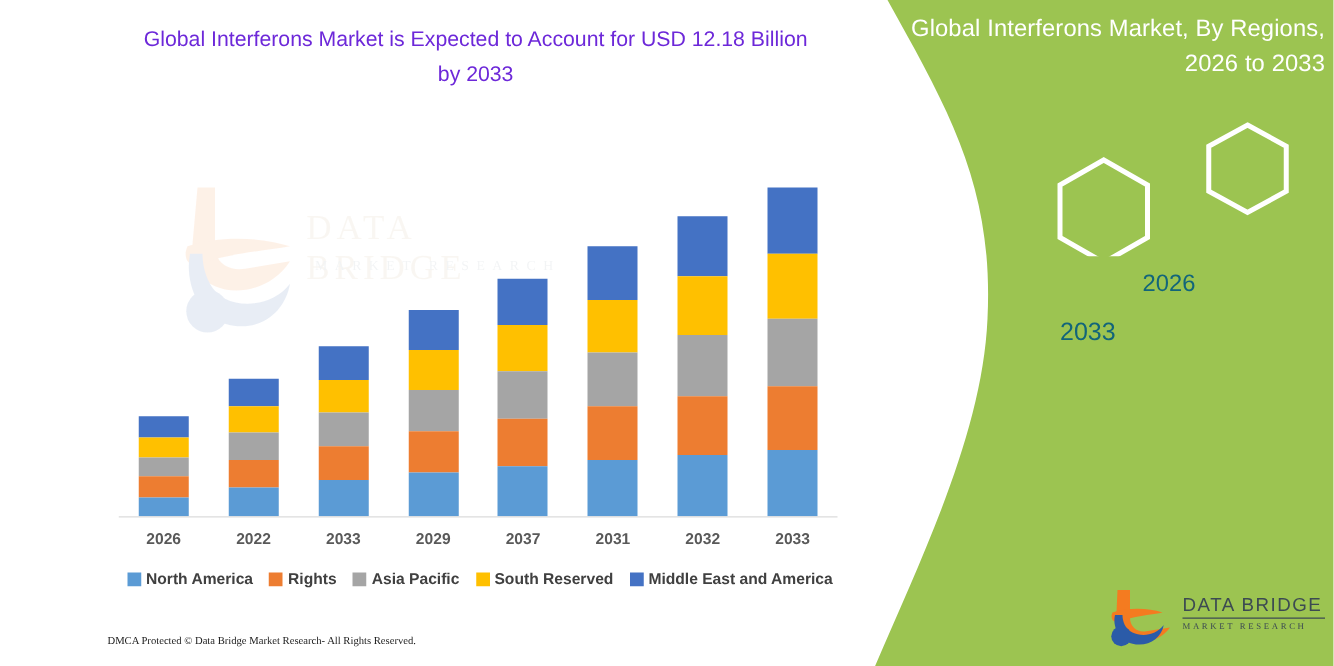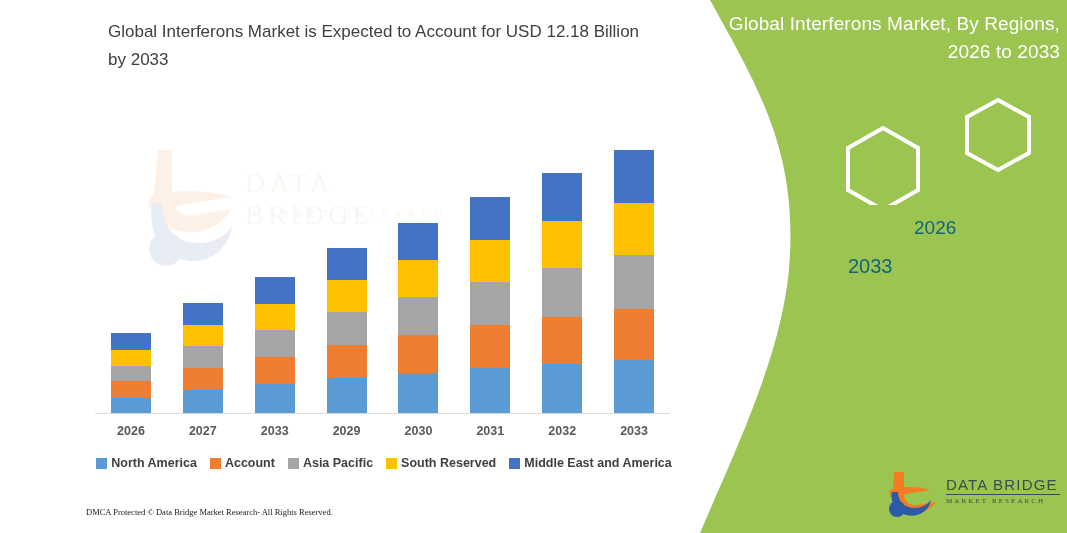--- a/index.html
+++ b/index.html
@@ -38,22 +38,22 @@
   .logo{position:absolute;left:884px;top:468px;width:180px;height:56px;}
   .logo-text{position:absolute;left:62px;top:8px;width:118px;}
   .logo-main{font-size:15px;letter-spacing:1.2px;color:#3c4a52;font-weight:400;
     font-family:"Liberation Sans", sans-serif;line-height:17px;}
   .logo-rule{height:1px;background:#3c4a52;margin:1px 0 2px 0;width:114px;}
   .logo-sub{font-size:7px;letter-spacing:2.1px;color:#3c4a52;
     font-family:"Liberation Serif", serif;line-height:9px;}
 
   
   .chart-title{
-    position:absolute;left:108px;top:18px;width:545px;
-    font-size:17px;line-height:28px;color:#404040;
+    position:absolute;left:108px;top:18px;width:545px;text-align:center;
+    font-size:17px;line-height:28px;color:#6d28d9;
     font-family:"Liberation Sans", sans-serif;font-weight:400;
   }
 
   .watermark{position:absolute;left:140px;top:145px;width:320px;height:160px;opacity:.10;}
   .wm-text{position:absolute;left:105px;top:22px;color:#c9b28a;
     font-size:28px;letter-spacing:4px;font-family:"Liberation Serif",serif;}
   .wm-sub{position:absolute;left:112px;top:62px;color:#8a9aa6;
     font-size:11px;letter-spacing:6px;font-family:"Liberation Serif",serif;}
   .axis-line{position:absolute;left:95px;top:413px;width:575px;height:1px;background:#dcdcdc;}
   .bars{position:absolute;left:95px;top:120px;width:575px;height:293px;
@@ -199,36 +199,36 @@
           <div class="seg" style="height: 51px; background: rgb(237, 125, 49);"></div>
           <div class="seg" style="height: 54px; background: rgb(165, 165, 165);"></div>
           <div class="seg" style="height: 52px; background: rgb(255, 192, 0);"></div>
           <div class="seg" style="height: 53px; background: rgb(68, 114, 196);"></div>
         </div>
       </div>
     </div>
   <div class="axis-line"></div>
   <div class="xlabels" id="xlabels">
       <div class="xlab">2026</div>
-      <div class="xlab">2027</div>
+      <div class="xlab">2022</div>
       <div class="xlab">2033</div>
       <div class="xlab">2029</div>
-      <div class="xlab">2030</div>
+      <div class="xlab">2037</div>
       <div class="xlab">2031</div>
       <div class="xlab">2032</div>
       <div class="xlab">2033</div>
     </div>
   <div class="legend" id="legend">
       <div class="lg-item">
         <span class="lg-swatch" style="background: rgb(91, 155, 213);"></span>
         <span class="lg-text">North America</span>
       </div>
       <div class="lg-item">
         <span class="lg-swatch" style="background: rgb(237, 125, 49);"></span>
-        <span class="lg-text">Account</span>
+        <span class="lg-text">Rights</span>
       </div>
       <div class="lg-item">
         <span class="lg-swatch" style="background: rgb(165, 165, 165);"></span>
         <span class="lg-text">Asia Pacific</span>
       </div>
       <div class="lg-item">
         <span class="lg-swatch" style="background: rgb(255, 192, 0);"></span>
         <span class="lg-text">South Reserved</span>
       </div>
       <div class="lg-item">

